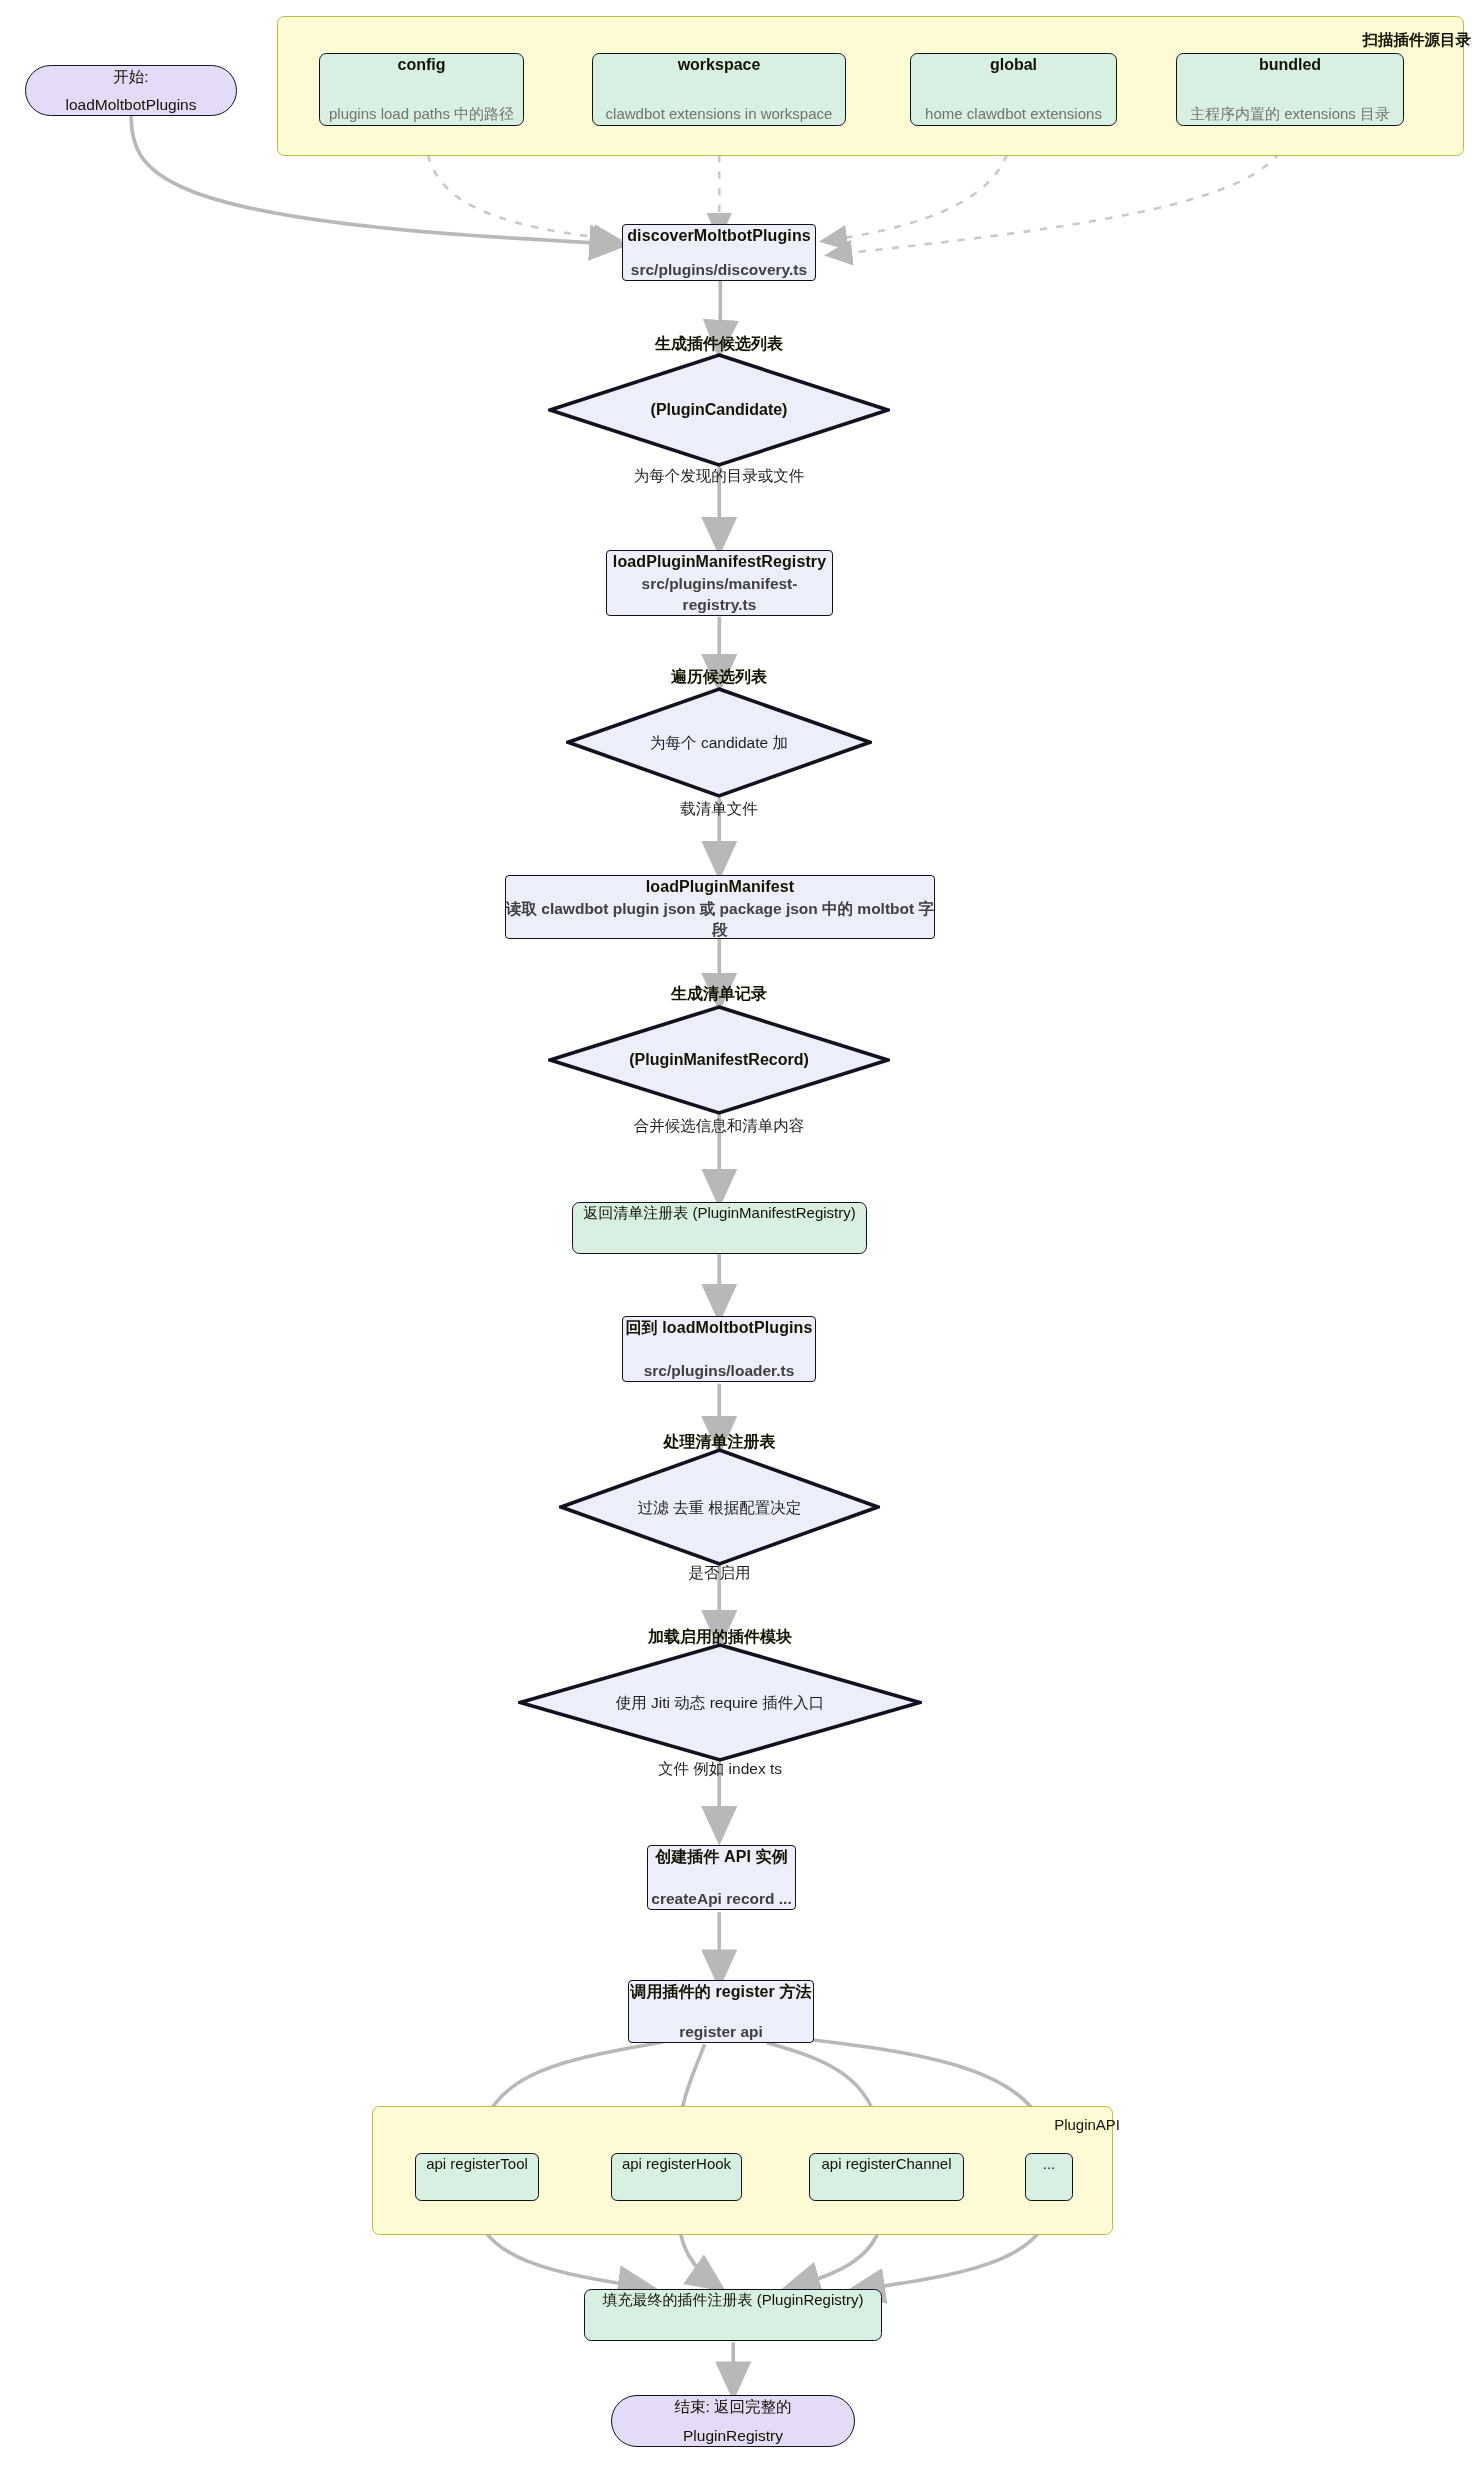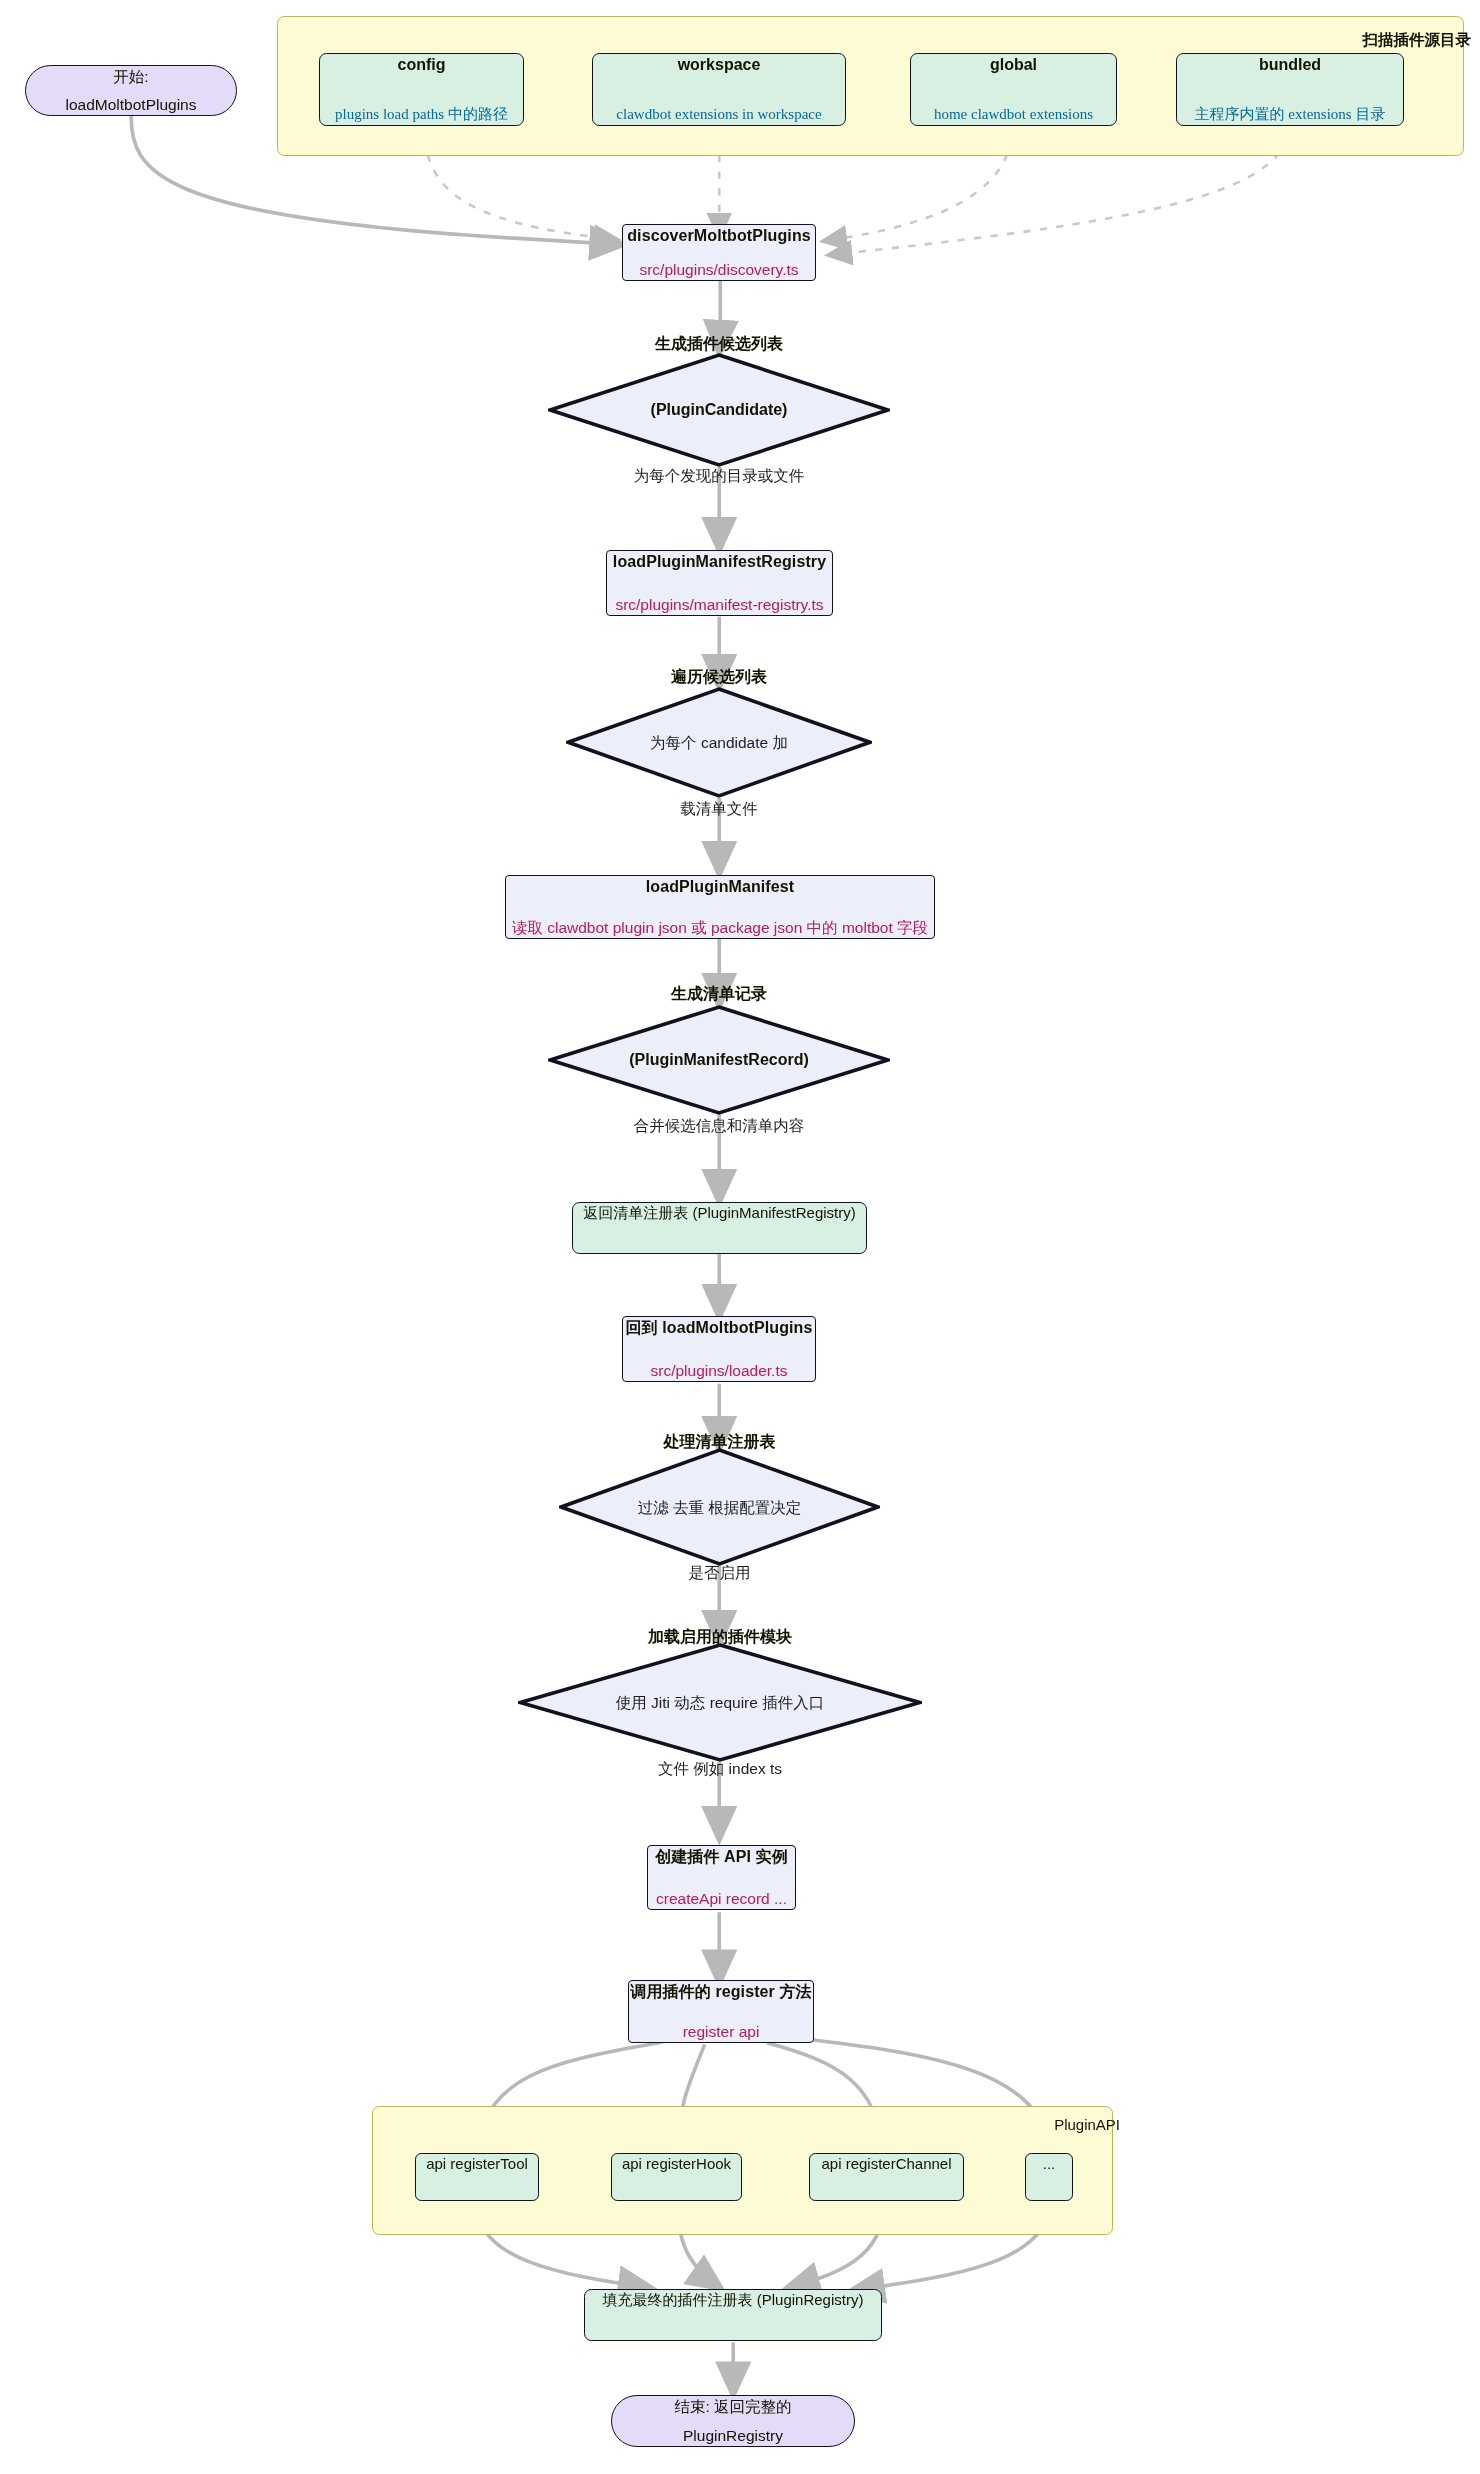--- a/index.html
+++ b/index.html
@@ -34,30 +34,30 @@
     line-height: 1.38;
   }
   
   .rect {
     background: #eceff9;
     border: 1.6px solid #11111f;
     border-radius: 4px;
     box-shadow: 0 0 0 0 transparent;
   }
   .rect .t1 { font-weight: bold; font-size: 16px; letter-spacing: 0.1px; }
-  .rect .t2 { font-weight: normal; font-size: 15.5px; color: #be185d; }
+  .rect .t2 { font-weight: bold; font-size: 15.5px; color: #404040; }
 
   
   .srcbox {
     background: #d7f0e2;
     border: 1.6px solid #11111f;
     border-radius: 7.3px;
   }
   .srcbox .t1 { font-weight: bold; font-size: 16px; }
-  .srcbox .t2 { font-size: 15px; color: #0369a1; margin-top: 5.2px; font-family: Liberation Serif, serif; }
+  .srcbox .t2 { font-size: 15px; color: #737373; margin-top: 5.2px; }
 
   
   .greenres {
     background: #d7f0e2;
     border: 1.6px solid #11111f;
     border-radius: 7.3px;
   }
   .greenres .t1 { font-weight: normal; font-size: 15px; }
 
   

